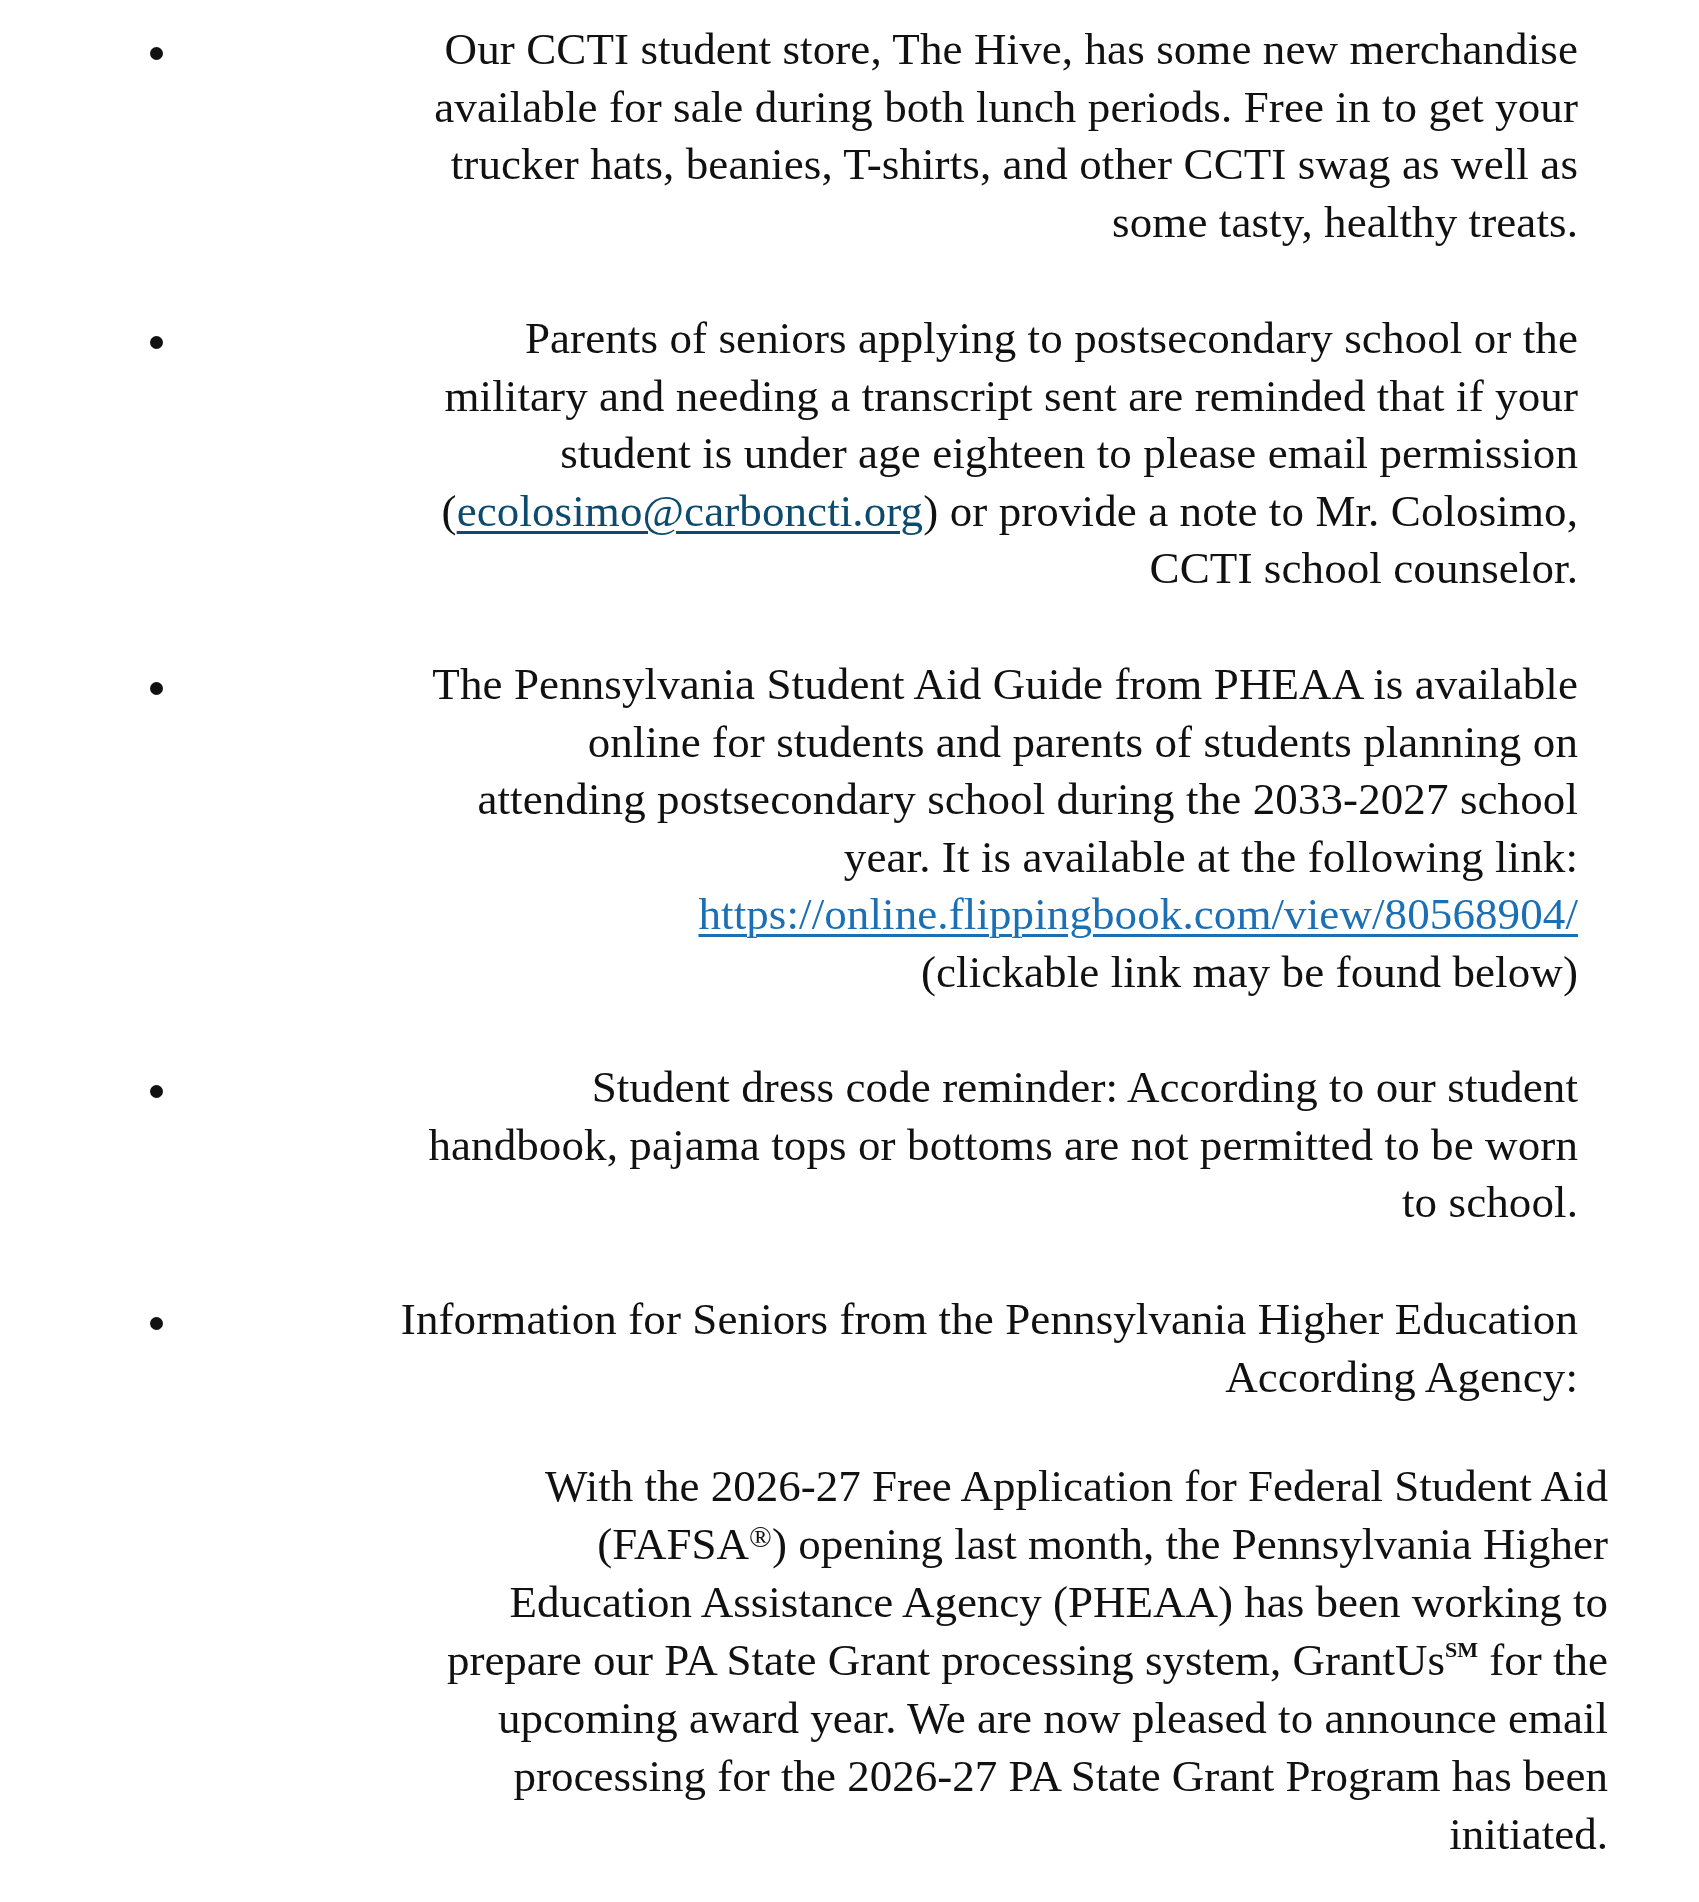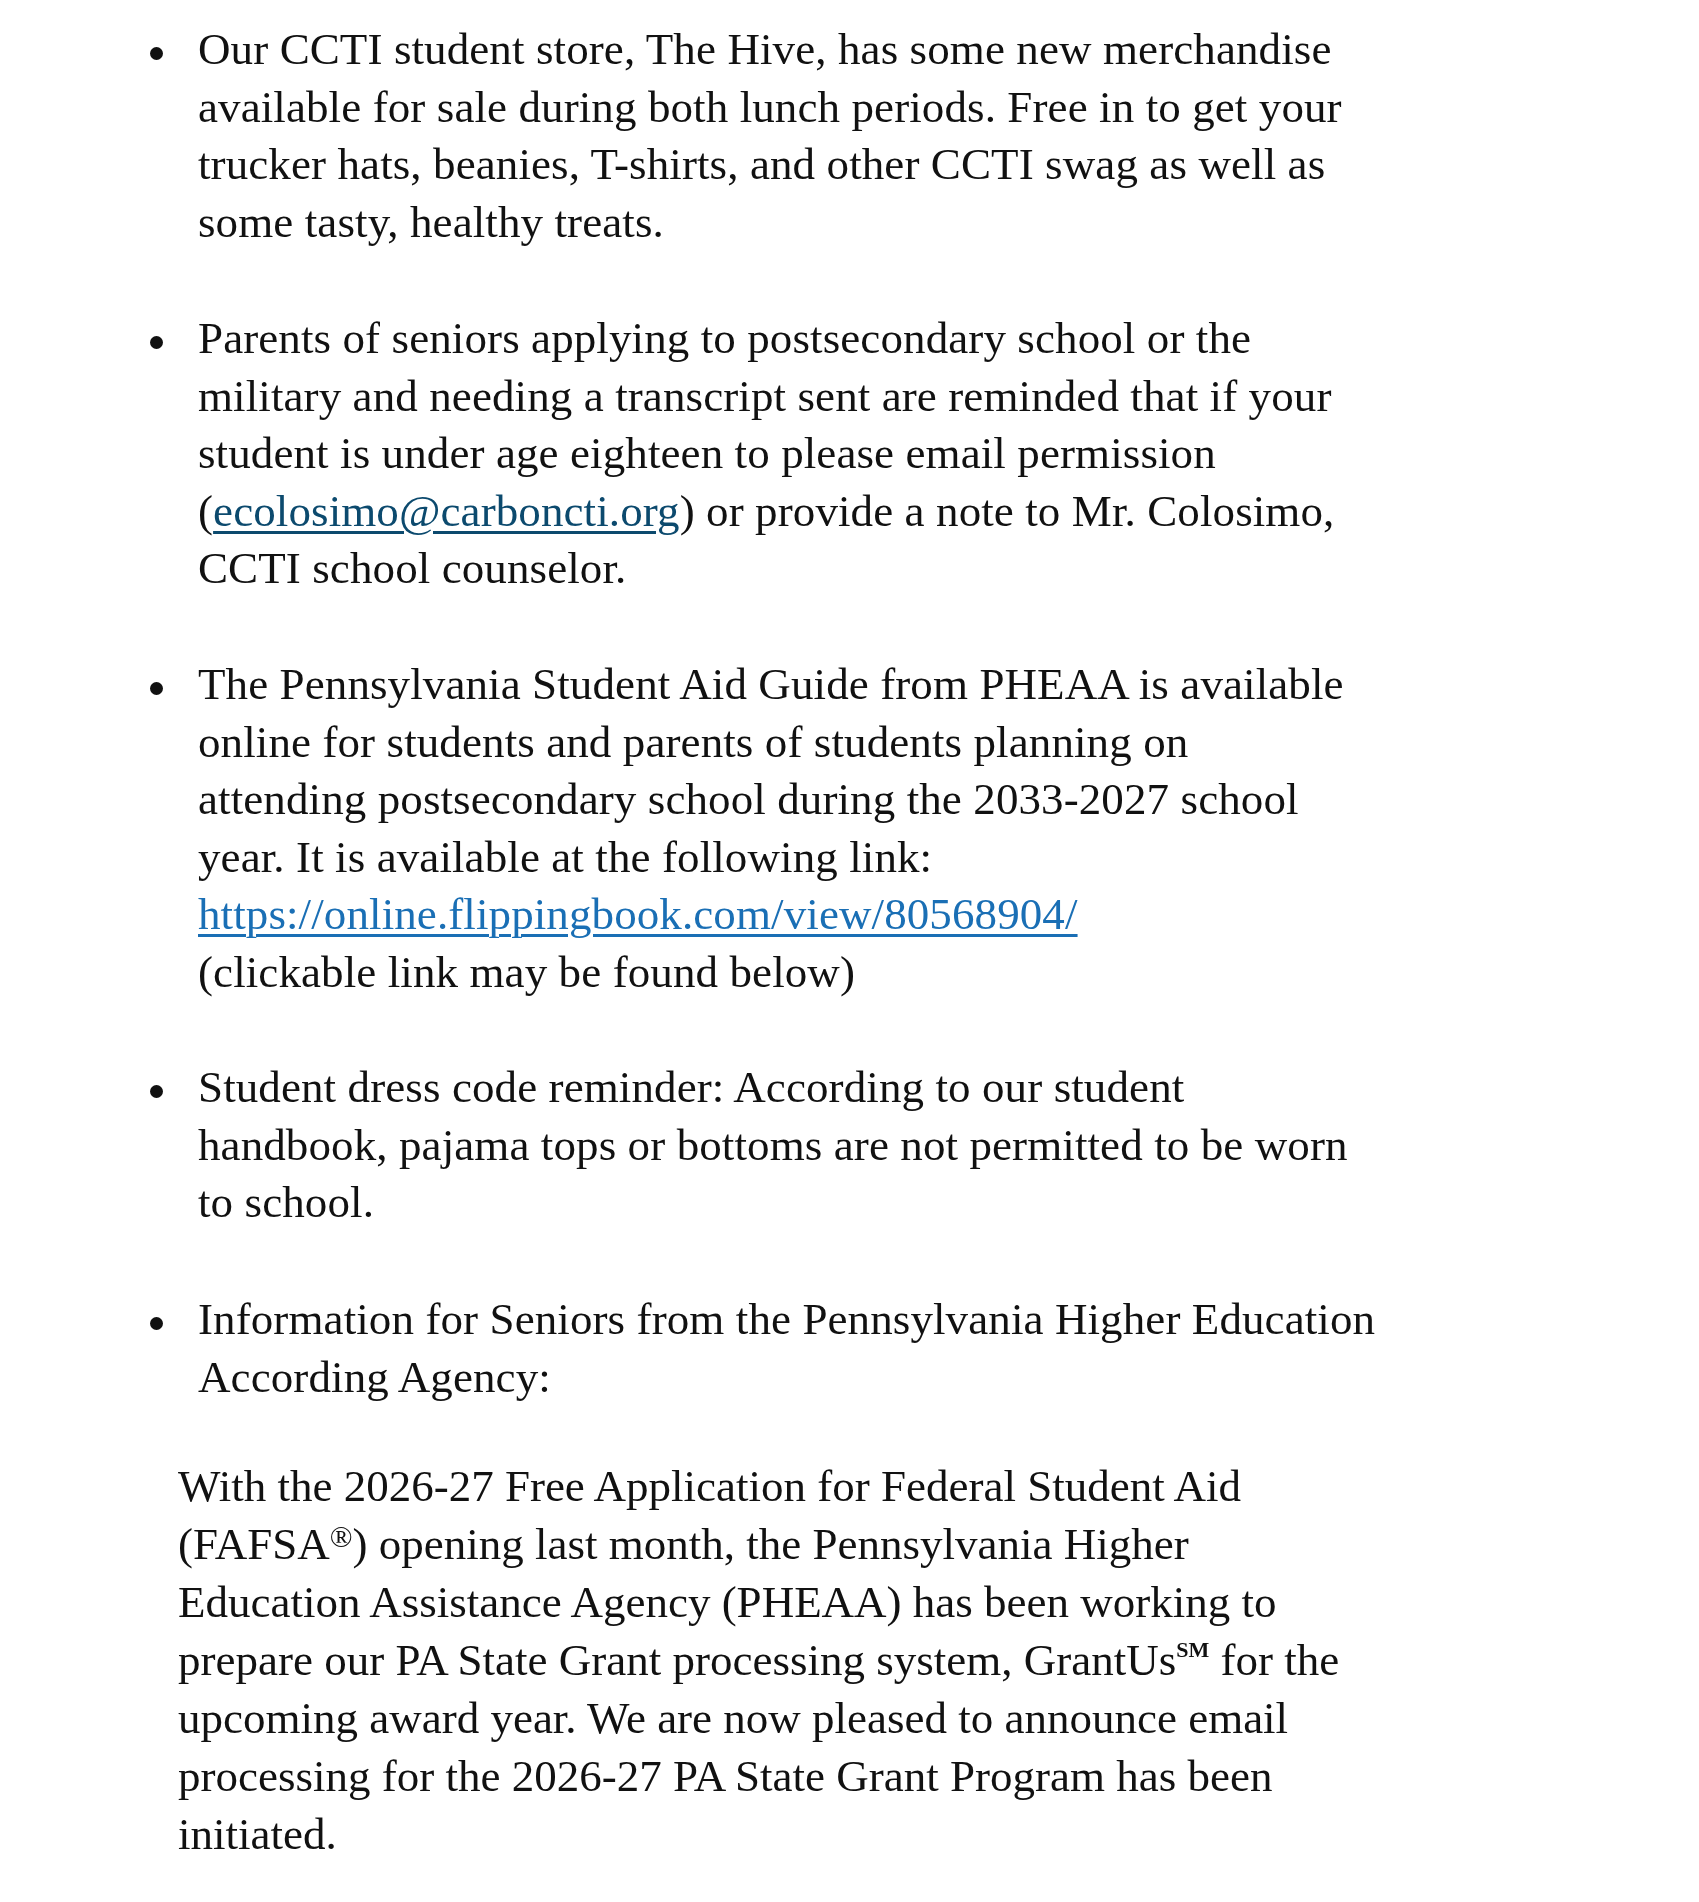--- a/index.html
+++ b/index.html
@@ -40,30 +40,31 @@
     left: 48px;
     top: 0;
     width: 1380px;
     font-size: 45px;
     line-height: 57.5px;
     letter-spacing: 0.1px;
   }
   .line {
     display: block;
     white-space: nowrap;
+    text-align: right;
   }
   a.link {
     color: #1a6fb5;
     text-decoration: underline;
     text-decoration-thickness: 3px;
     text-underline-offset: 5px;
   }
   .para {
     position: absolute;
-    left: 178px;
+    left: 188px;
     top: 1457px;
     width: 1420px;
     font-size: 45px;
     line-height: 58px;
   }
   sup.mark {
     font-size: 22px;
     vertical-align: 18px;
     line-height: 0;
     font-weight: bold;

